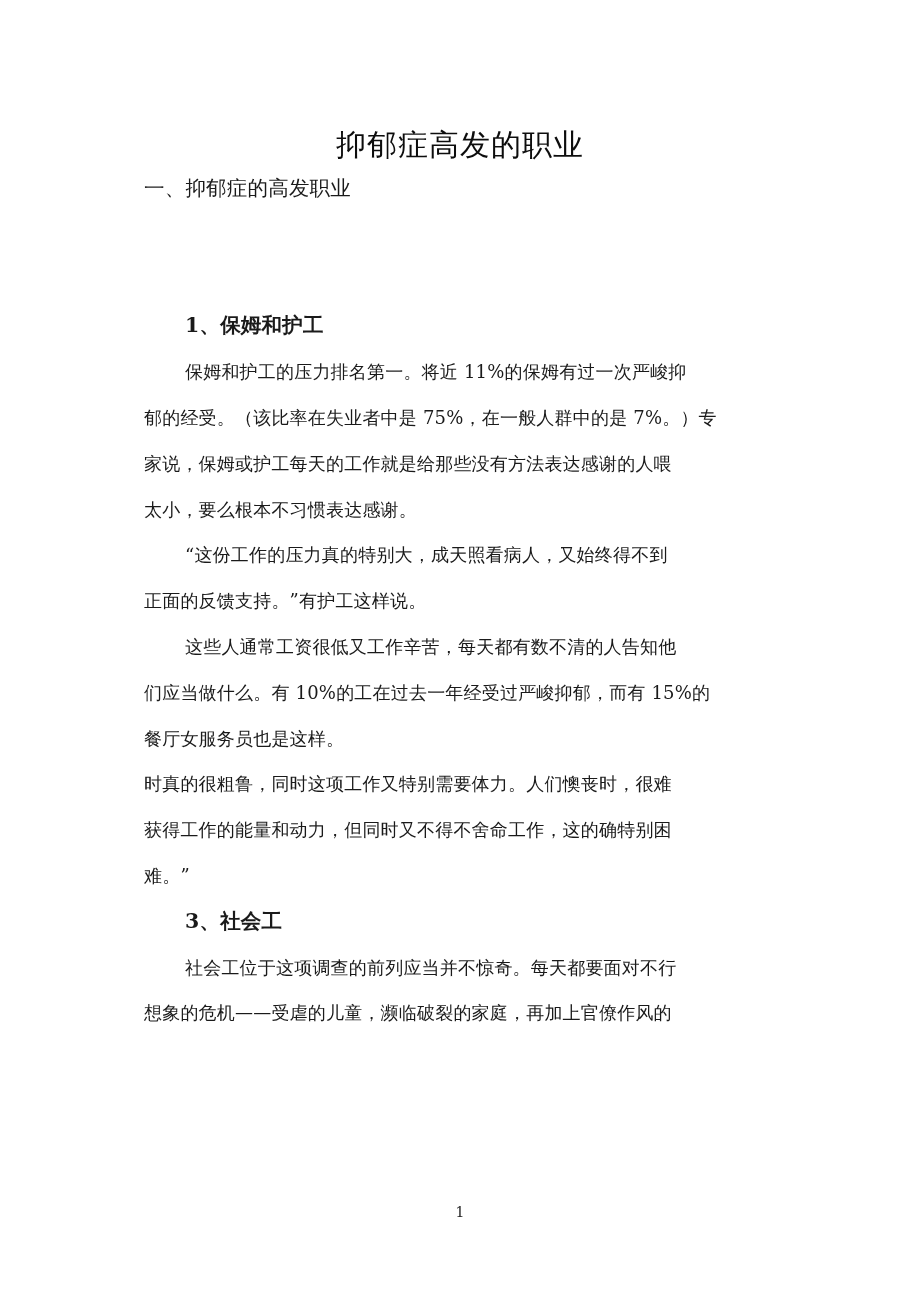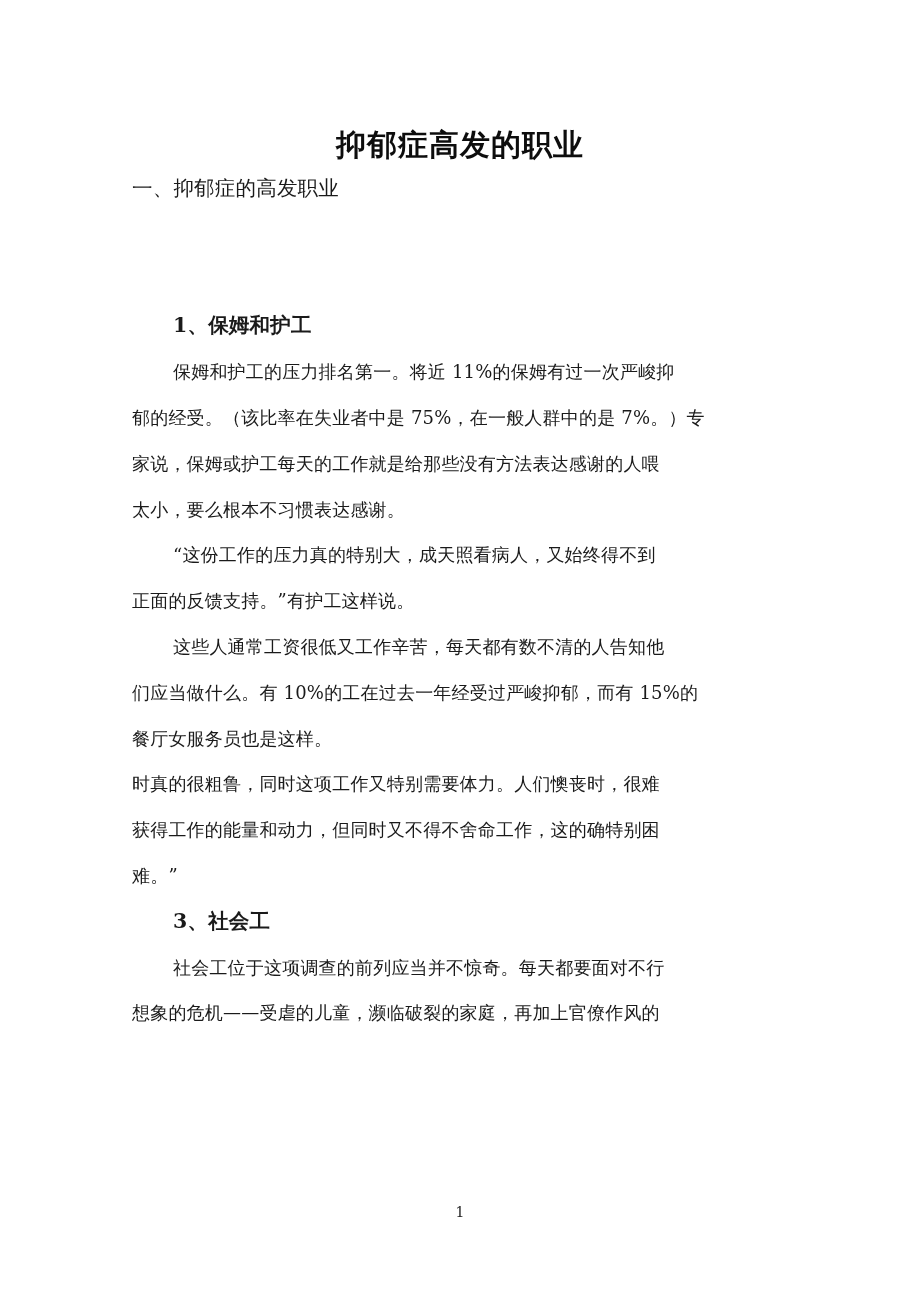--- a/index.html
+++ b/index.html
@@ -19,31 +19,31 @@
   }
 
   
   .doc-title {
     position: absolute;
     left: 0;
     right: 0;
     top: 103px;
     text-align: center;
     font-family: "DejaVu Sans", "Liberation Sans", sans-serif;
-    font-weight: 700;
+    font-weight: 400;
     font-size: 30px;
     line-height: 44px;
     letter-spacing: 1px;
     color: #0d0d0d;
   }
 
   
   .body-col {
     position: absolute;
-    left: 132px;
+    left: 144px;
     top: 166px;
     width: 638px;
   }
 
   .line {
     font-size: 18px;
     line-height: 45.8px;
     letter-spacing: 0.2px;
     white-space: pre;
     color: #1a1a1a;

